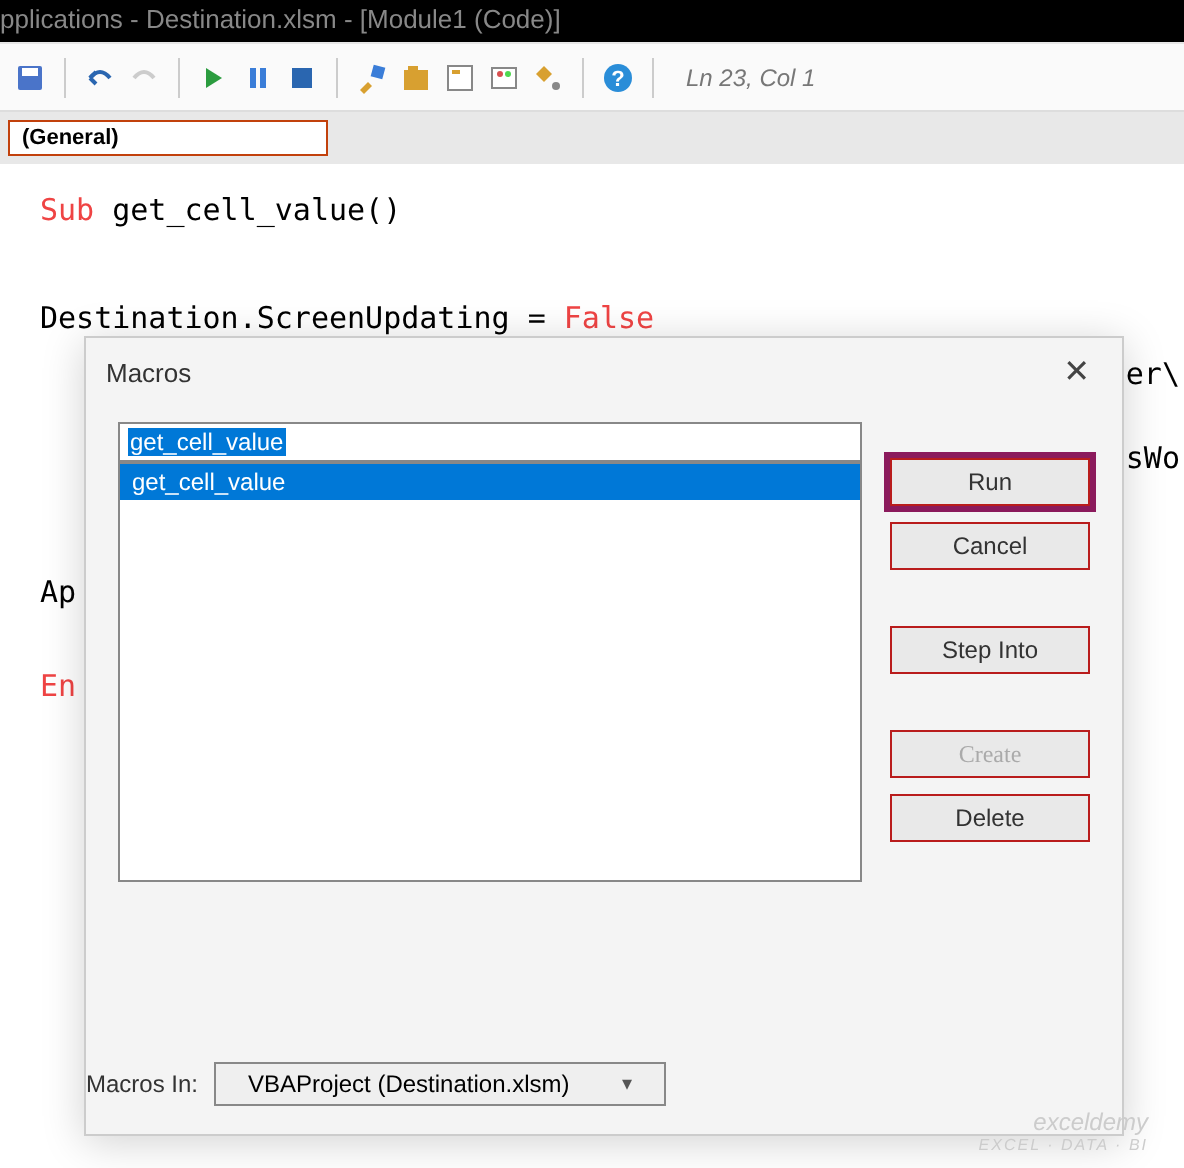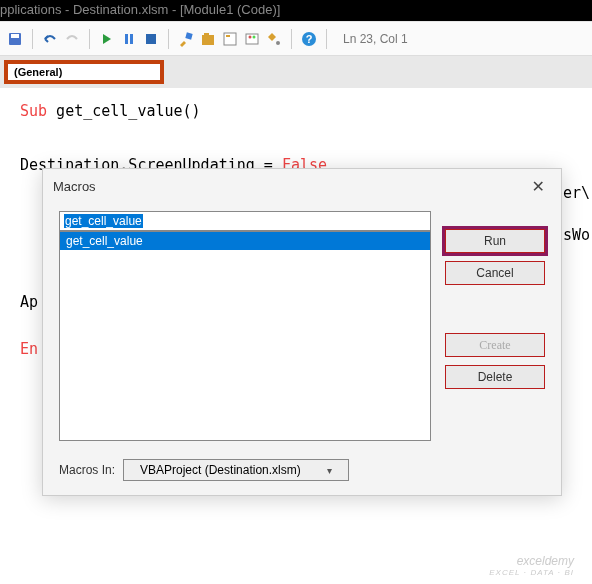--- a/index.html
+++ b/index.html
@@ -40,28 +40,29 @@
       height: 18px;
       display: flex;
       align-items: center;
       justify-content: center;
       cursor: default;
     }
     .cursor-pos {
       margin-left: 8px;
       color: #777;
       font-size: 12px;
+      font-style: italic;
     }
     .dropdown-bar {
       background: #e8e8e8;
       padding: 4px;
     }
     .general-dd {
       background: #fff;
-      border: 4px solid #c2410c;
+      border: 1px solid #c2410c;
       padding: 2px 6px;
       width: 160px;
       font-size: 11px;
       font-weight: bold;
     }
     .code-area {
       background: #fff;
       padding: 10px 20px;
       font-family: Consolas, monospace;
       font-size: 15px;
@@ -76,21 +77,21 @@
       right: 2px;
       color: #000;
       font-family: Consolas, monospace;
       font-size: 15px;
     }
     .dialog {
       position: absolute;
       left: 42px;
       top: 168px;
       width: 520px;
-      height: 328px;
+      height: 400px;
       background: #f4f4f4;
       border: 1px solid #ccc;
       box-shadow: 0 3px 20px rgba(0,0,0,0.18);
     }
     .dialog-header {
       height: 34px;
       display: flex;
       align-items: center;
       justify-content: space-between;
       padding: 0 10px;
@@ -163,21 +164,21 @@
     }
     .btn.disabled { color: #aaa; font-family: Liberation Serif, serif; }
     .btn.run-highlight {
       outline: 3px solid #8b1a5c;
       outline-offset: 0;
     }
     .gap-lg { height: 12px; }
     .bottom-row {
       position: absolute;
       bottom: 14px;
-      left: 16px;
+      left: 0;
       display: flex;
       align-items: center;
       gap: 8px;
     }
     .combo {
       border: 1px solid #888;
       background: #efefef;
       padding: 3px 16px;
       width: 226px;
       font-size: 12px;
@@ -306,20 +307,21 @@
         <span class="macro-input-highlight">get_cell_value</span>
       </div>
       <div class="macro-list">
         <div class="macro-item">get_cell_value</div>
       </div>
     </div>
     <div class="right-col">
       <div class="btn run-highlight">Run</div>
       <div class="btn">Cancel</div>
       <div class="gap-lg"></div>
+      <div class="btn">Step Into</div>
       <div class="gap-lg"></div>
       <div class="btn disabled">Create</div>
       <div class="btn">Delete</div>
     </div>
   </div>
   <div class="bottom-row">
     <span class="label" style="margin:0">Macros In:</span>
     <div class="combo">
       <span>VBAProject (Destination.xlsm)</span>
       <span class="chev">▾</span>

